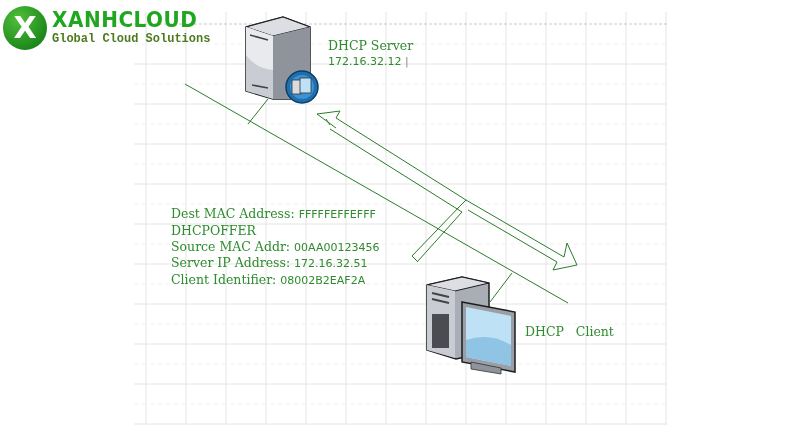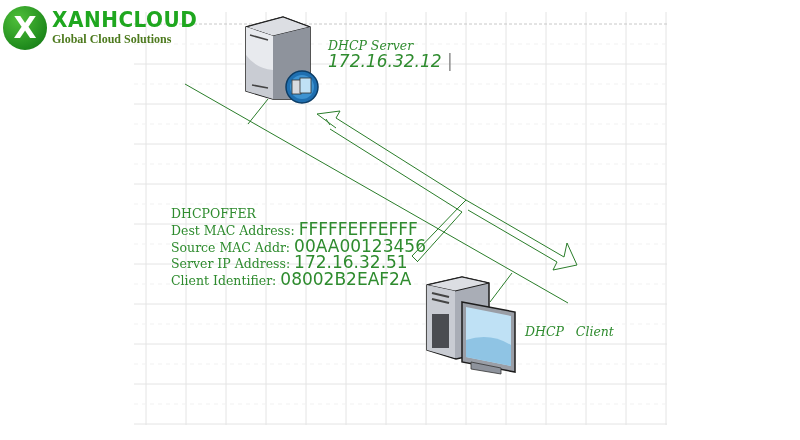--- a/index.html
+++ b/index.html
@@ -3,23 +3,23 @@
   <meta charset="utf-8">
   <style>
     html, body { margin:0; padding:0; background:#ffffff; }
     body { width:800px; height:440px; position:relative; overflow:hidden; font-family:"DejaVu Serif", serif; }
     #canvas { position:absolute; left:0; top:0; width:800px; height:440px; }
     .logo { position:absolute; left:3px; top:4px; width:220px; height:46px; }
     .logo-circle { position:absolute; left:0; top:2px; width:44px; height:44px; border-radius:50%;
       background: radial-gradient(circle at 35% 30%, #4fbf3a, #1f8a1c 70%, #166b14); }
     .logo-x { position:absolute; left:0; top:2px; width:44px; height:44px; color:#ffffff; font-family:"DejaVu Sans", sans-serif; font-weight:bold; font-size:30px; line-height:44px; text-align:center; }
     .logo-name { position:absolute; left:49px; top:4px; color:#1fa71f; font-family:"DejaVu Sans", sans-serif; font-weight:bold; font-size:20px; letter-spacing:0.5px; line-height:22px; transform:scaleY(1.1); }
-    .logo-tag { position:absolute; left:49px; top:28px; color:#4d7a1e; font-family:Liberation Serif, serif; font-weight:bold; font-size:12px; line-height:14px; }
-    .lbl { position:absolute; color:#2e8b2e; font-size:12.5px; line-height:15px; white-space:nowrap;font-style:italic; }
-    .mono { font-family:"DejaVu Sans", sans-serif; font-size:17px; }
+    .logo-tag { position:absolute; left:49px; top:28px; color:#4d7a1e; font-family:Liberation Mono, monospace; font-weight:bold; font-size:12px; line-height:14px; }
+    .lbl { position:absolute; color:#2e8b2e; font-size:12.5px; line-height:15px; white-space:nowrap; }
+    .mono { font-family:"DejaVu Sans", sans-serif; font-size:11px; }
     .offer { position:absolute; left:171px; top:206px; color:#2e8b2e; font-size:12.5px; line-height:15.8px; white-space:nowrap; }
     .offer .row { display:block; }
   </style>
 </head>
 <body>
 
 <svg id="canvas" viewBox="0 0 800 440" xmlns="http://www.w3.org/2000/svg">
   <g id="grid">
       <line x1="146" x2="146" y1="12" y2="425" stroke="#e4e4e4" stroke-width="1"></line>
       <line x1="186" x2="186" y1="12" y2="425" stroke="#e4e4e4" stroke-width="1"></line>
@@ -116,18 +116,18 @@
   <div class="logo-name">XANHCLOUD</div>
   <div class="logo-tag">Global Cloud Solutions</div>
 </div>
 
 <div class="lbl" style="left:328px; top:38px;">DHCP Server</div>
 <div class="lbl mono" style="left:328px; top:54px;"><span>172.16.32.12</span> <span style="color:#888">|</span></div>
 
 <div class="lbl" style="left:525px; top:324px; white-space:pre;">DHCP   Client</div>
 
 <div class="offer">
+  <span class="row"><span>Dest MAC Address:</span> <span class="mono">FFFFFEFFEFFF</span></span>
   <span class="row">DHCPOFFER</span>
-  <span class="row"><span>Dest MAC Address:</span> <span class="mono">FFFFFEFFEFFF</span></span>
   <span class="row"><span>Source MAC Addr:</span> <span class="mono">00AA00123456</span></span>
   <span class="row"><span>Server IP Address:</span> <span class="mono">172.16.32.51</span></span>
   <span class="row"><span>Client Identifier:</span> <span class="mono">08002B2EAF2A</span></span>
 </div>
 
 </body></html>

